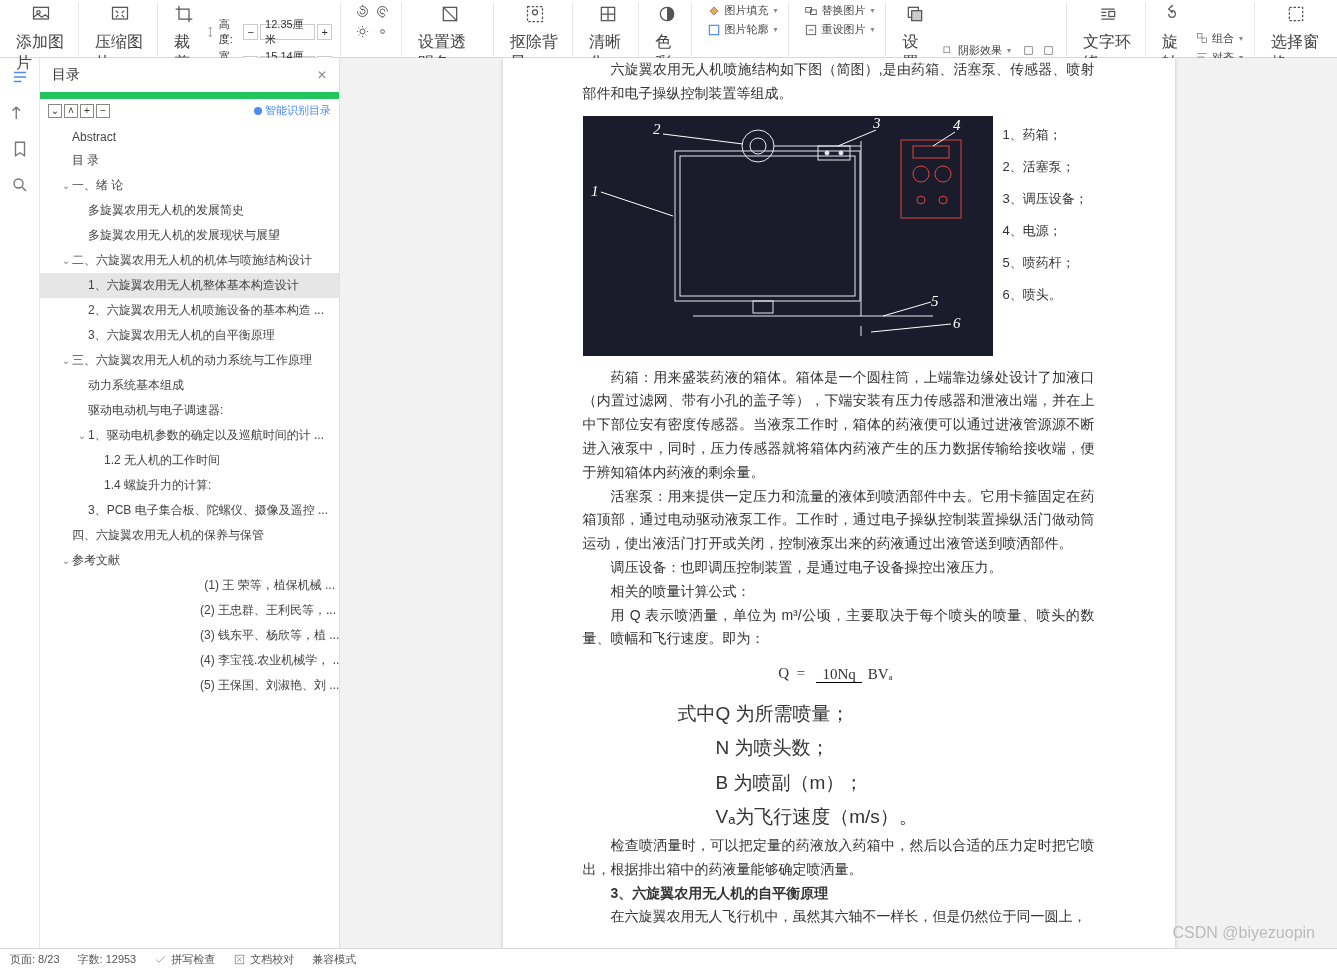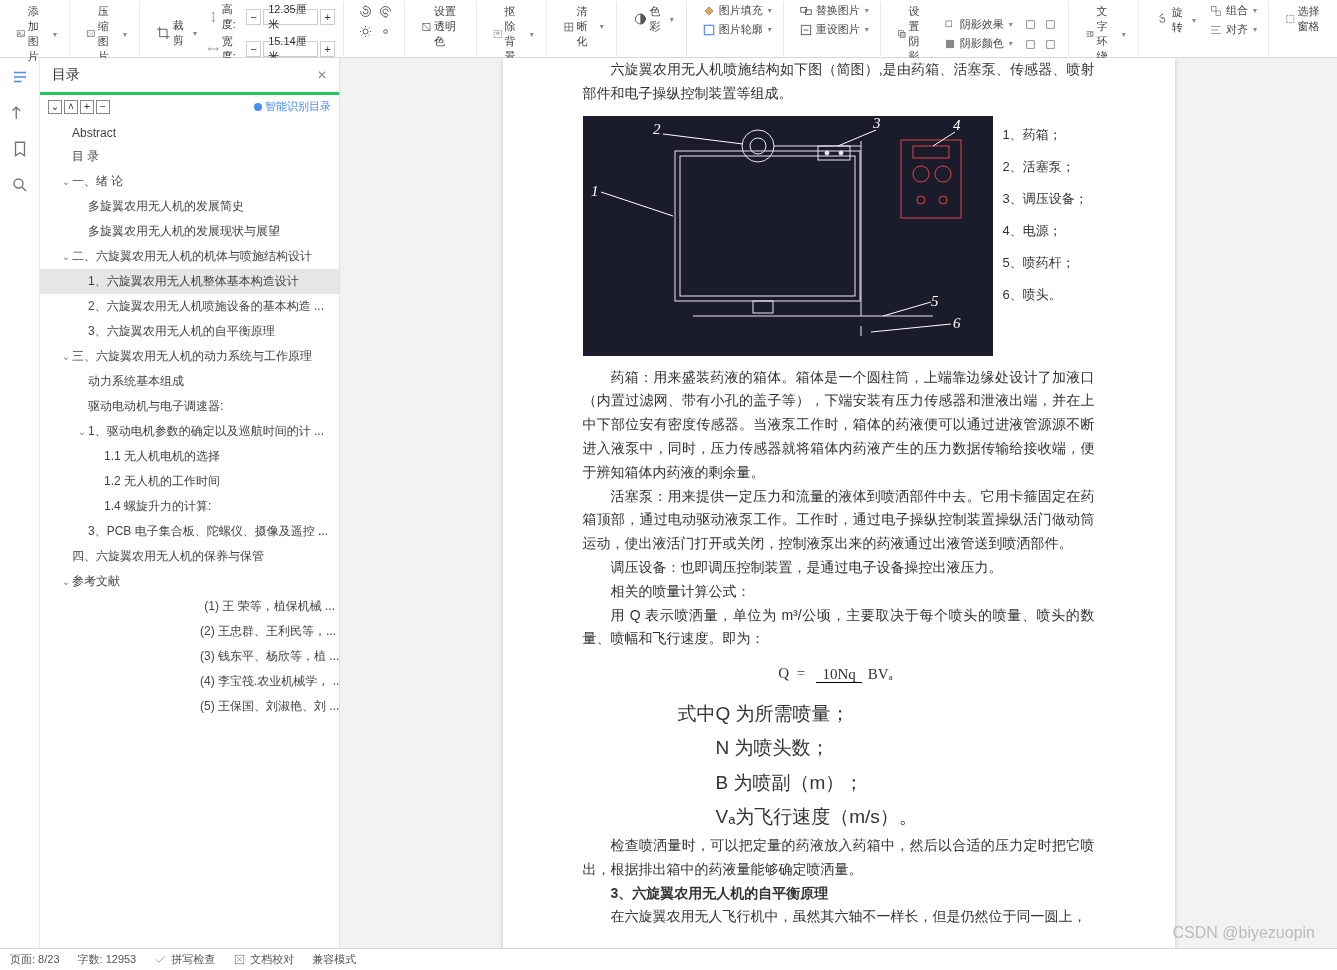--- a/index.html
+++ b/index.html
@@ -1,36 +1,36 @@
 <!DOCTYPE html>
 <html><head>
 <meta charset="utf-8">
 <style>
 *{box-sizing:border-box;margin:0;padding:0}
 body{font-family:"Microsoft YaHei",sans-serif;font-size:12px;color:#333;background:#fff;overflow:hidden;height:970px;width:1337px}
 .toolbar{display:flex;align-items:flex-start;border-bottom:1px solid #d8d8d8;height:58px;padding:2px 4px;gap:4px}
 .tgroup{display:flex;flex-direction:column;align-items:center;border-right:1px solid #e8e8e8;padding:0 8px;height:54px;justify-content:space-between}
 .tgroup .row{display:flex;gap:6px;align-items:center}
 .tgroup .row2{display:flex;gap:2px;flex-wrap:wrap}
-.tbtn{display:flex;flex-direction:row;align-items:center;gap:2px;cursor:pointer;padding:2px 4px;font-size:11px;color:#444}
+.tbtn{display:flex;flex-direction:column;align-items:center;gap:8px;cursor:pointer;padding:2px 4px;font-size:16px;color:#444}
 .tbtn svg{width:20px;height:20px}
 .tbtn-sm{display:flex;align-items:center;gap:3px;cursor:pointer;padding:1px 3px;font-size:11px;color:#444;white-space:nowrap}
 .tbtn-sm svg{width:14px;height:14px;flex-shrink:0}
 .dim-ctrl{display:flex;align-items:center;gap:2px;font-size:11px}
 .dim-ctrl .stepbtn{width:16px;height:16px;border:1px solid #ccc;display:flex;align-items:center;justify-content:center;cursor:pointer;background:#fff}
 .dim-ctrl .val{width:60px;border:1px solid #ccc;height:16px;display:flex;align-items:center;padding:0 4px;font-size:11px}
 .iconcell{width:18px;height:18px;display:flex;align-items:center;justify-content:center;cursor:pointer}
 .iconcell svg{width:15px;height:15px}
 .drop::after{content:"▾";font-size:8px;margin-left:2px;color:#888}
 .main{display:flex;height:calc(100% - 58px - 22px)}
 .leftstrip{width:40px;border-right:1px solid #e8e8e8;display:flex;flex-direction:column;align-items:center;padding-top:10px;gap:18px}
 .leftstrip .sicon{width:18px;height:18px;cursor:pointer;color:#757575}
 .leftstrip .sicon.active{color:#4b8bf4}
 .sidepanel{width:300px;border-right:1px solid #e0e0e0;display:flex;flex-direction:column;background:#fff}
-.sidepanel-hdr{display:flex;justify-content:space-between;align-items:center;padding:8px 12px;border-bottom:3px solid #22c55e}
+.sidepanel-hdr{display:flex;justify-content:space-between;align-items:center;padding:8px 12px;border-bottom:7px solid #22c55e}
 .sidepanel-hdr .title{font-size:14px;font-weight:500}
 .sidepanel-hdr .close{cursor:pointer;color:#888}
 .sidepanel-tools{display:flex;justify-content:space-between;align-items:center;padding:4px 8px}
 .sidepanel-tools .boxes{display:flex;gap:2px}
 .sidepanel-tools .box{width:14px;height:14px;border:1px solid #888;display:flex;align-items:center;justify-content:center;font-size:10px;cursor:pointer}
 .smart{color:#4b8bf4;font-size:11px;cursor:pointer;display:flex;align-items:center;gap:3px}
 .smart::before{content:"";width:8px;height:8px;border-radius:50%;background:#4b8bf4}
 .toc{flex:1;overflow-y:auto;padding:4px 0}
 .toc-item{padding:4px 4px 4px 8px;cursor:pointer;font-size:12px;color:#444;white-space:nowrap;overflow:hidden;text-overflow:ellipsis;display:flex;align-items:center}
 .toc-item.sel{background:#e6e6e6}
@@ -376,24 +376,20 @@
           <span class="caret"></span>
           <span>动力系统基本组成</span>
         </div>
         <div class="toc-item ind2">
           <span class="caret"></span>
           <span>驱动电动机与电子调速器:</span>
         </div>
         <div class="toc-item ind2">
           <span class="caret open"></span>
           <span>1、驱动电机参数的确定以及巡航时间的计 ...</span>
-        </div>
-        <div class="toc-item ind3">
-          <span class="caret"></span>
-          <span>1.1  无人机电机的选择</span>
         </div>
         <div class="toc-item ind3">
           <span class="caret"></span>
           <span>1.2  无人机的工作时间</span>
         </div>
         <div class="toc-item ind3">
           <span class="caret"></span>
           <span>1.4  螺旋升力的计算:</span>
         </div>
         <div class="toc-item ind2">

